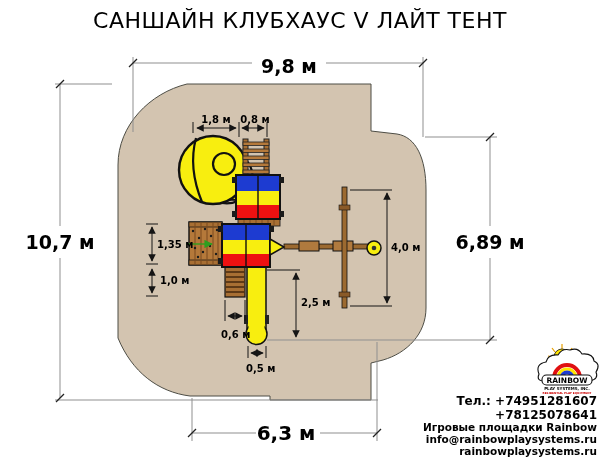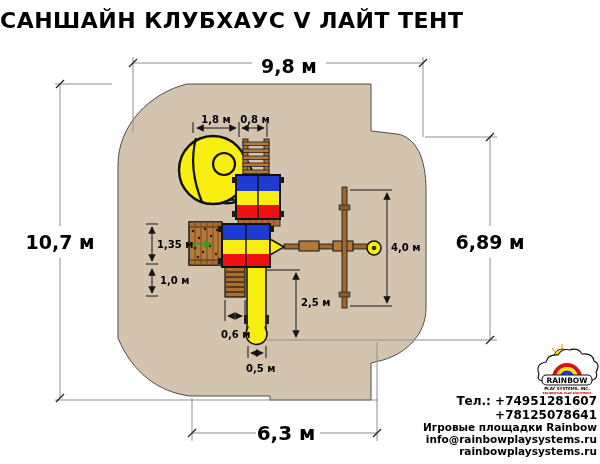--- a/index.html
+++ b/index.html
@@ -1,22 +1,22 @@
 <!DOCTYPE html>
 <html><head>
 <meta charset="utf-8">
 <style>
   html,body{margin:0;padding:0;background:#fff;}
   .canvas{
     position:relative;width:600px;height:464px;background:#ffffff;
     font-family:"DejaVu Sans","Liberation Sans",sans-serif;overflow:hidden;
   }
   .page-title{
-    position:absolute;top:8px;left:0;width:600px;
-    font-size:22px;font-weight:bold;color:#000;letter-spacing:0.5px;margin:0;
+    position:absolute;top:8px;left:0;width:600px;text-align:center;
+    font-size:22px;font-weight:normal;color:#000;letter-spacing:0.5px;margin:0;
   }
   svg text{font-family:"DejaVu Sans","Liberation Sans",sans-serif;}
   .dimBig{font-size:19px;font-weight:bold;fill:#000;}
   .dimBottom{font-size:20px;font-weight:bold;fill:#000;}
   .dimSmall{font-size:10px;font-weight:bold;fill:#000;}
   .contact1{font-size:12px;font-weight:bold;fill:#000;}
   .contact2{font-size:10.5px;font-weight:bold;fill:#000;}
   .gline{stroke:#8f8f8f;stroke-width:1;fill:none;}
   .tick{stroke:#222;stroke-width:1.3;}
   .iline{stroke:#151515;stroke-width:1;fill:none;}

